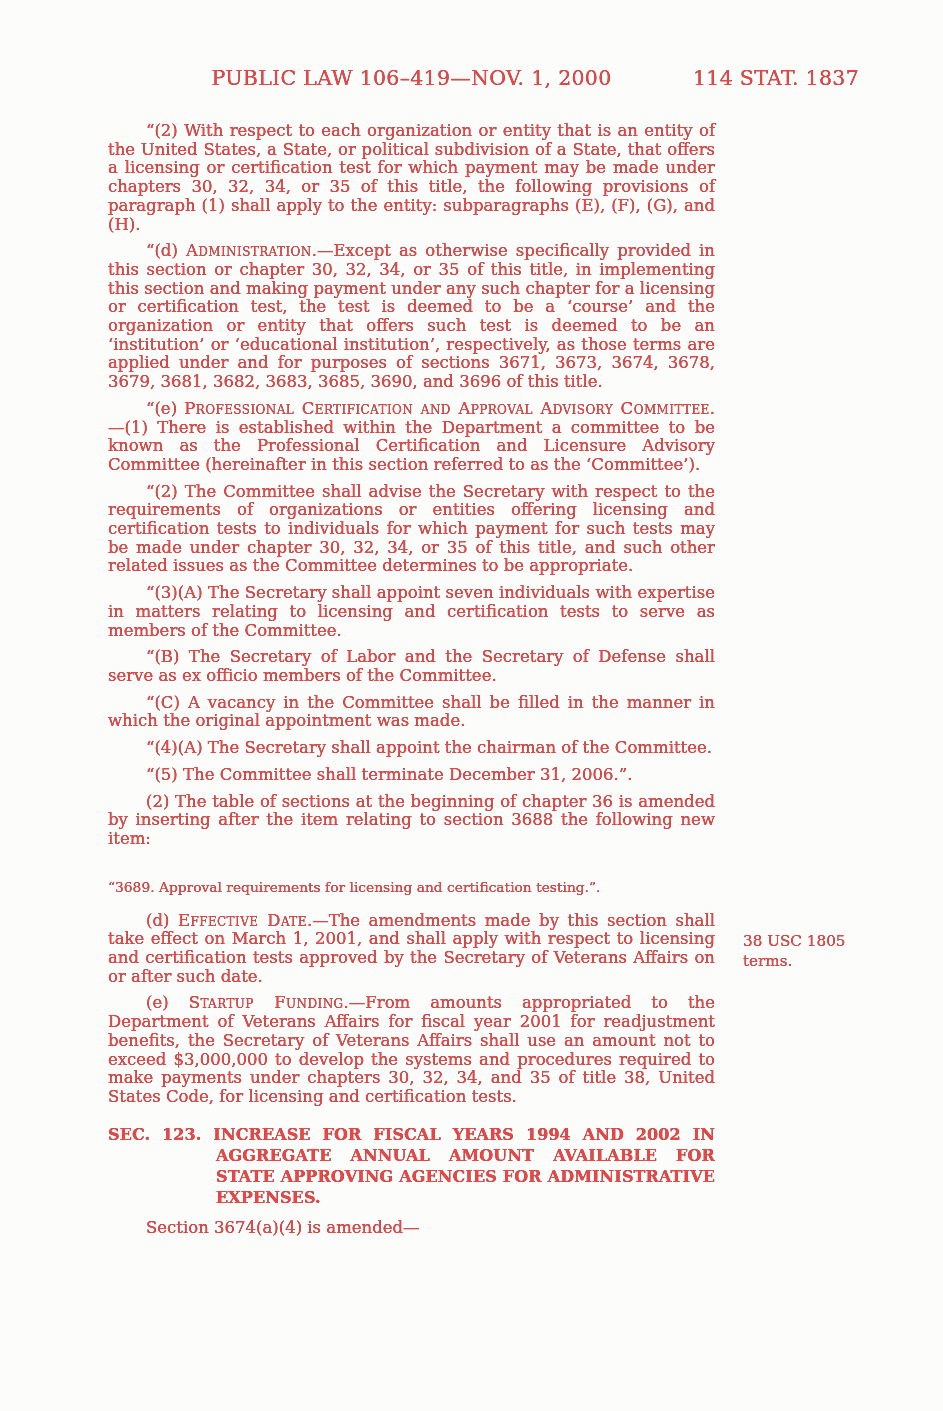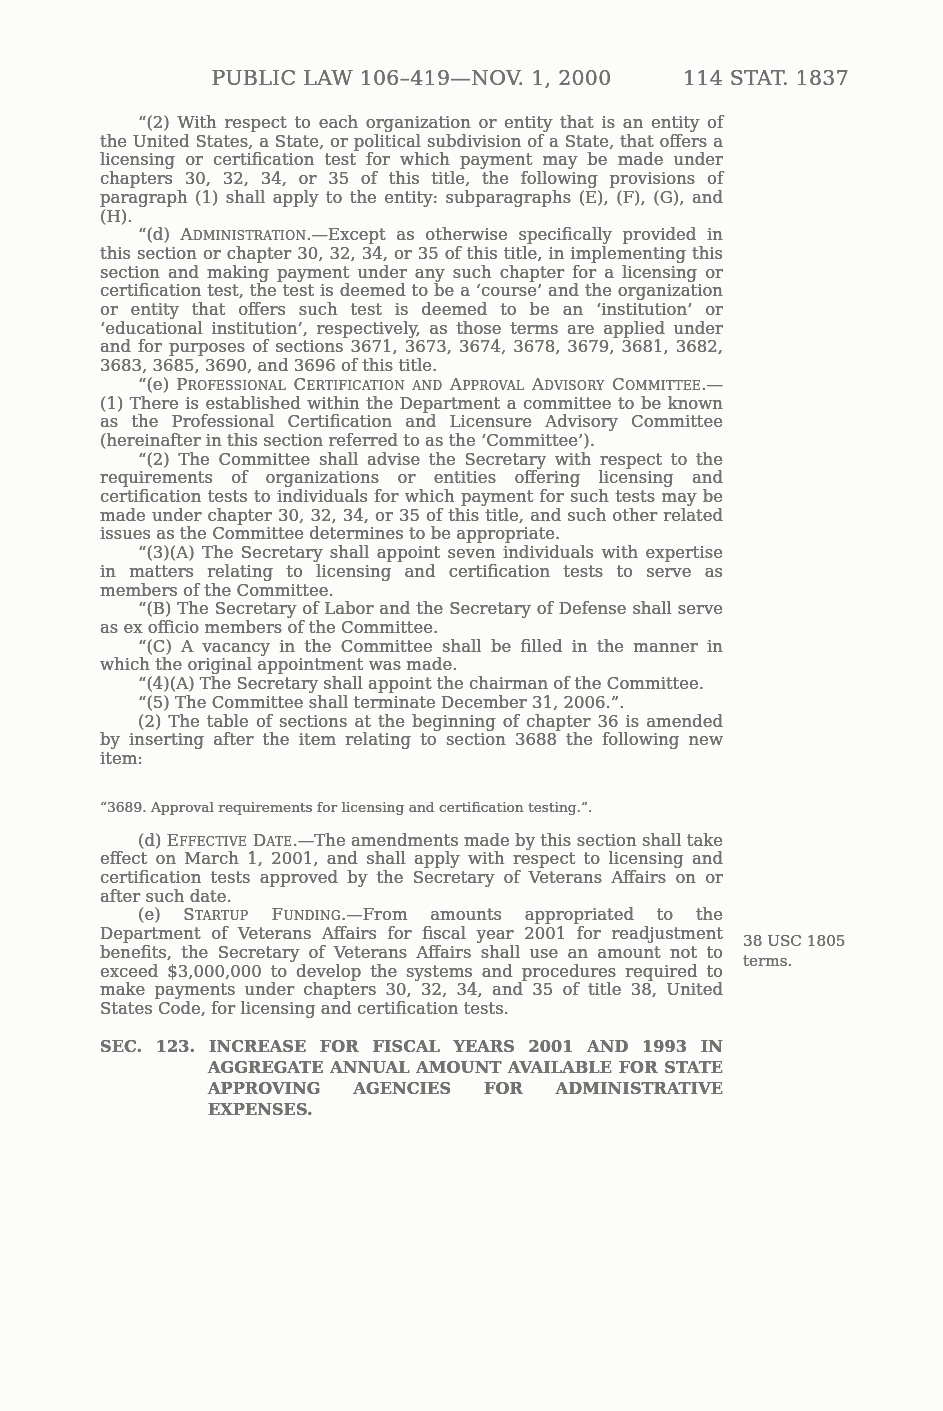--- a/index.html
+++ b/index.html
@@ -2,21 +2,21 @@
 <html><head>
 <meta charset="utf-8">
 <style>
   html,body { margin:0; padding:0; }
   .page {
     position: relative;
     width: 943px;
     height: 1411px;
     background: #fcfcfa;
     font-family: "DejaVu Serif", "Liberation Serif", serif;
-    color: #737373;
+    color: #ef4444;
     text-shadow: 0 0 0.3px rgba(20,20,20,0.85);
     overflow: hidden;
   }
   .running-header {
     position: absolute;
     left: 100px;
     top: 66px;
     width: 767px;
     height: 28px;
     font-size: 20.5px;
@@ -24,32 +24,32 @@
     white-space: nowrap;
   }
   .law-title {
     position: absolute;
     left: 0;
     width: 623px;
     text-align: center;
   }
   .stat-label {
     position: absolute;
-    right: 18px;
+    right: 8px;
   }
   .doc-body {
     position: absolute;
     left: 100px;
     top: 114px;
     width: 623px;
     font-size: 16.5px;
     line-height: 18.7px;
     text-align: justify;
   }
-  .doc-body p { margin: 0; }
+  .doc-body p { margin: 8px; }
   p.p-text { text-indent: 38px; }
   p.p-item {
     margin-top: 30px;
     margin-bottom: 17px;
     font-size: 13.8px;
     line-height: 16px;
     text-indent: 0;
     text-align: left;
   }
   p.p-heading {
@@ -94,21 +94,22 @@
       <p class="p-text"><span>“(2) The Committee shall advise the Secretary with respect to the requirements of organizations or entities offering licensing and certification tests to individuals for which payment for such tests may be made under chapter 30, 32, 34, or 35 of this title, and such other related issues as the Committee determines to be appropriate.</span></p>
       <p class="p-text"><span>“(3)(A) The Secretary shall appoint seven individuals with expertise in matters relating to licensing and certification tests to serve as members of the Committee.</span></p>
       <p class="p-text"><span>“(B) The Secretary of Labor and the Secretary of Defense shall serve as ex officio members of the Committee.</span></p>
       <p class="p-text"><span>“(C) A vacancy in the Committee shall be filled in the manner in which the original appointment was made.</span></p>
       <p class="p-text"><span>“(4)(A) The Secretary shall appoint the chairman of the Committee.</span></p>
       <p class="p-text"><span>“(5) The Committee shall terminate December 31, 2006.”.</span></p>
       <p class="p-text"><span>(2) The table of sections at the beginning of chapter 36 is amended by inserting after the item relating to section 3688 the following new item:</span></p>
       <p class="p-item"><span>“3689. Approval requirements for licensing and certification testing.”.</span></p>
       <p class="p-text"><span>(d) </span><span class="sc">Effective Date</span><span>.—The amendments made by this section shall take effect on March 1, 2001, and shall apply with respect to licensing and certification tests approved by the Secretary of Veterans Affairs on or after such date.</span></p>
       <p class="p-text"><span>(e) </span><span class="sc">Startup Funding</span><span>.—From amounts appropriated to the Department of Veterans Affairs for fiscal year 2001 for readjustment benefits, the Secretary of Veterans Affairs shall use an amount not to exceed $3,000,000 to develop the systems and procedures required to make payments under chapters 30, 32, 34, and 35 of title 38, United States Code, for licensing and certification tests.</span></p>
-      <p class="p-heading"><span>SEC. 123. INCREASE FOR FISCAL YEARS 2001 AND 1993 IN AGGREGATE ANNUAL AMOUNT AVAILABLE FOR STATE APPROVING AGENCIES FOR ADMINISTRATIVE EXPENSES.</span></p>
+      <p class="p-heading"><span>SEC. 123. INCREASE FOR FISCAL YEARS 1994 AND 2002 IN AGGREGATE ANNUAL AMOUNT AVAILABLE FOR STATE APPROVING AGENCIES FOR ADMINISTRATIVE EXPENSES.</span></p>
+      <p class="p-text"><span>Section 3674(a)(4) is amended—</span></p>
     </div>
 
   <div class="margin-note">
     <span>38 USC 1805</span>
     <span>terms.</span>
   </div>
 
 </div>
 
 </body></html>

